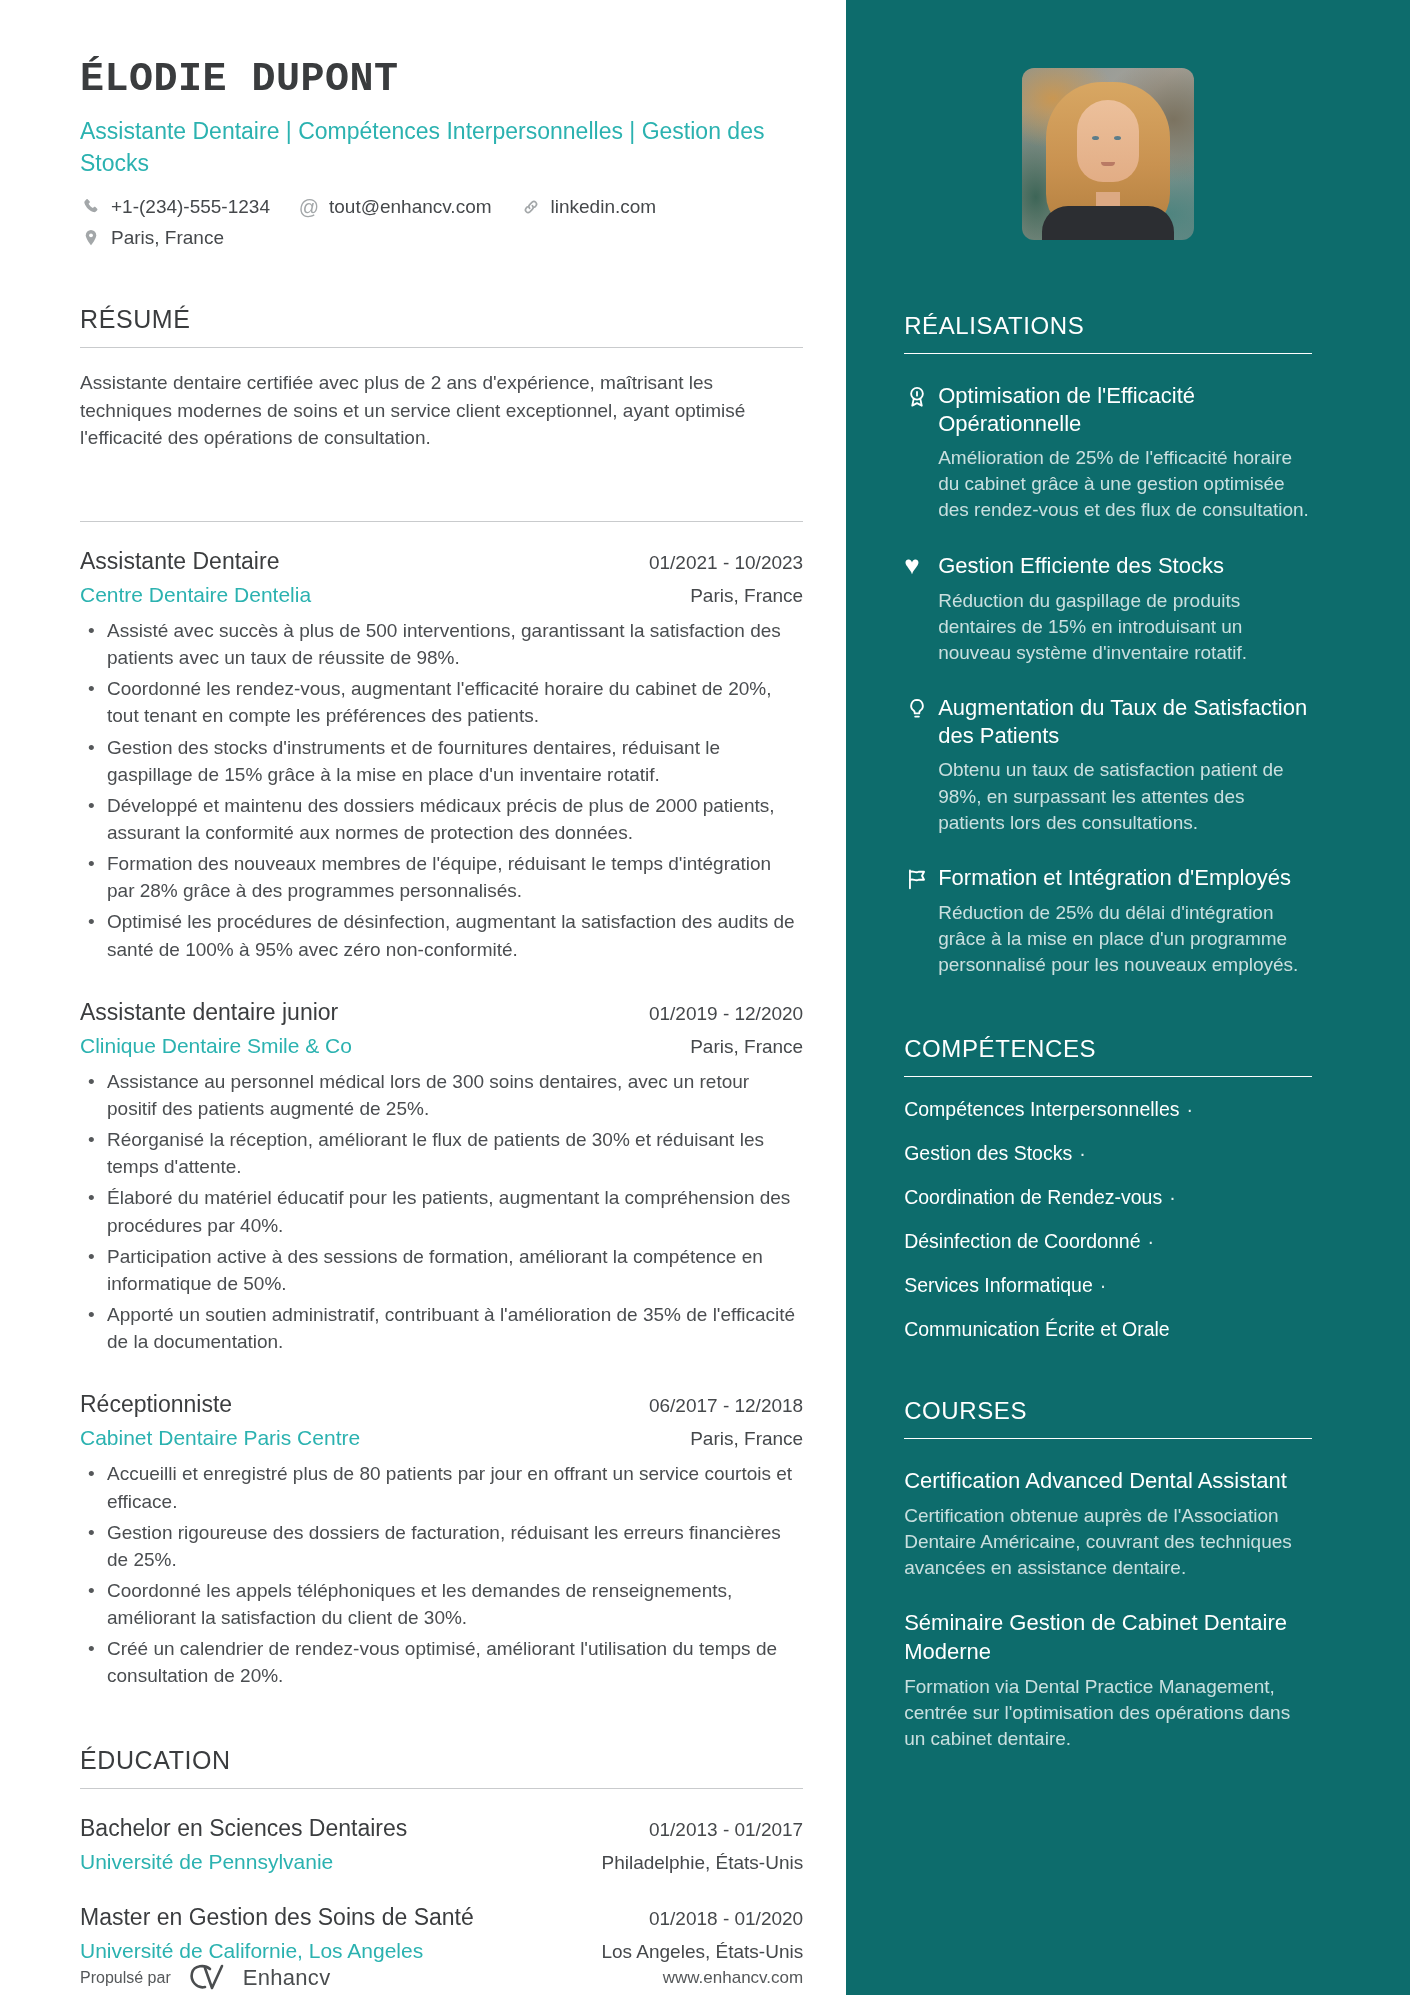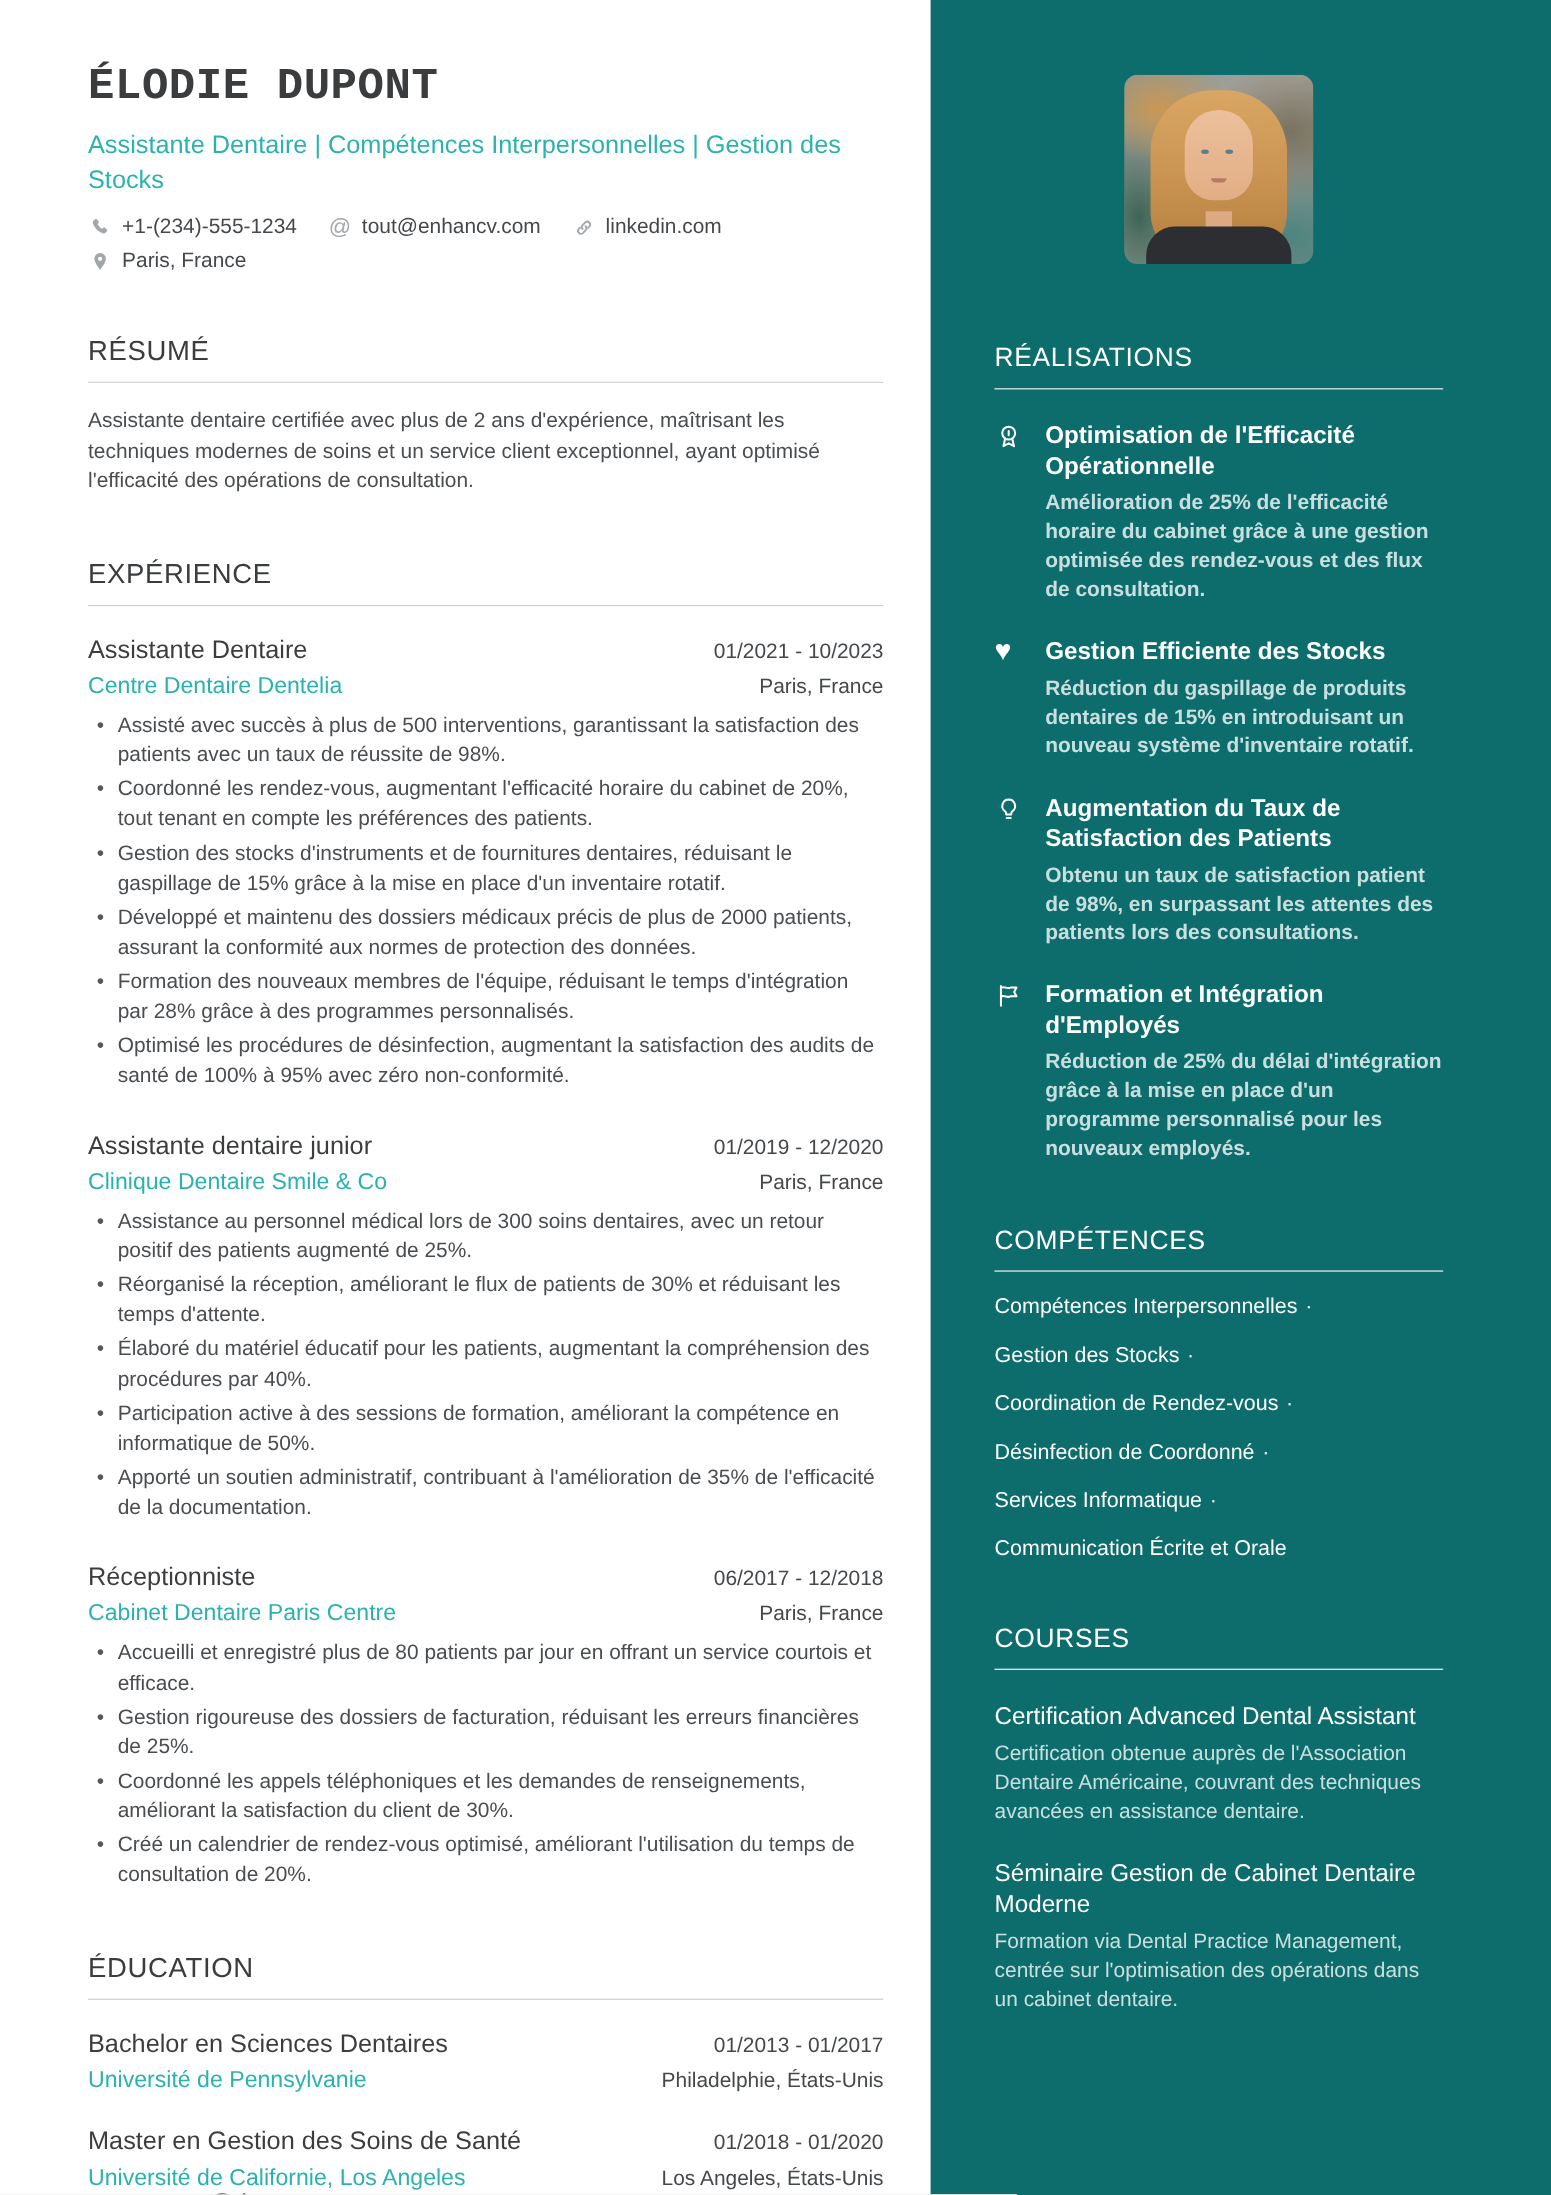--- a/index.html
+++ b/index.html
@@ -104,21 +104,21 @@
     border-radius:31px 31px 26px 26px;
   }
   .avatar .eye { position:absolute; top:68px; width:7px; height:4px; background:#5c7d8a; border-radius:50%; }
   .avatar .eye.l { left:70px; } .avatar .eye.r { left:92px; }
   .avatar .mouth { position:absolute; top:94px; left:79px; width:14px; height:4px; background:#b97a64; border-radius:0 0 8px 8px; }
   .side-section { margin-top:72px; }
   .side-section.tight { margin-top:56px; }
   .side-title { font-size:24px; font-weight:400; letter-spacing:.6px; color:#ffffff; }
   .side-rule { border:none; border-top:1.5px solid #ffffff; margin-top:13px; }
   
-  .ach { display:grid; grid-template-columns:34px 1fr; column-gap:12px; margin-top:28px;font-weight:bold; }
+  .ach { display:grid; grid-template-columns:34px 1fr; margin-top:28px; }
   .ach-icon { width:26px; height:26px; margin-top:2px; }
   .heart-glyph { font-size:26px; line-height:22px; color:#ffffff; }
   .ach-title { font-size:22px; line-height:1.25; color:#ffffff; }
   .ach-text { grid-column:2; margin-top:8px; font-size:19px; line-height:1.38; color:rgba(255,255,255,.78); }
   
   .skill { margin-top:21px; font-size:19.5px; color:#ffffff; }
   .skill .sep { margin-left:7px; color:rgba(255,255,255,.9); }
   
   .course { margin-top:28px; }
   .course-title { font-size:22px; line-height:1.28; color:#ffffff; }
@@ -175,21 +175,20 @@
       </div>
     </div>
 
     <div class="section">
       <div class="sec-title">RÉSUMÉ</div>
       <hr class="sec-rule">
       <div class="summary-text">Assistante dentaire certifiée avec plus de 2 ans d'expérience, maîtrisant les techniques modernes de soins et un service client exceptionnel, ayant optimisé l'efficacité des opérations de consultation.</div>
     </div>
 
     <div class="section">
-      <div class="sec-title">EXPÉRIENCE</div>
       <hr class="sec-rule">
 
       <div class="job">
         <div class="job-head">
           <span class="job-title">Assistante Dentaire</span>
           <span class="job-dates">01/2021 - 10/2023</span>
         </div>
         <div class="job-sub">
           <span class="job-company">Centre Dentaire Dentelia</span>
           <span class="job-loc">Paris, France</span>

